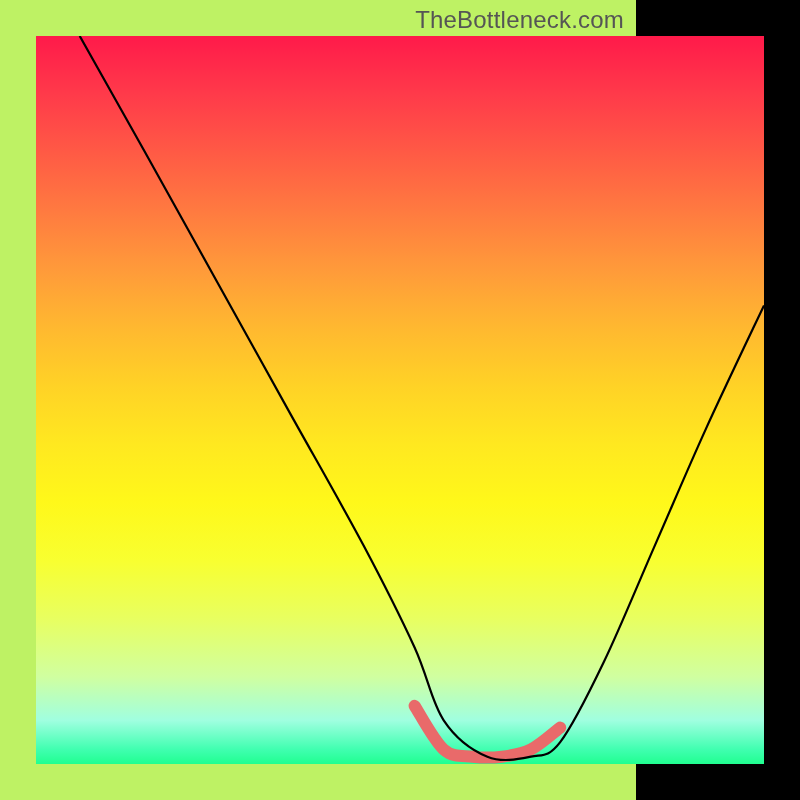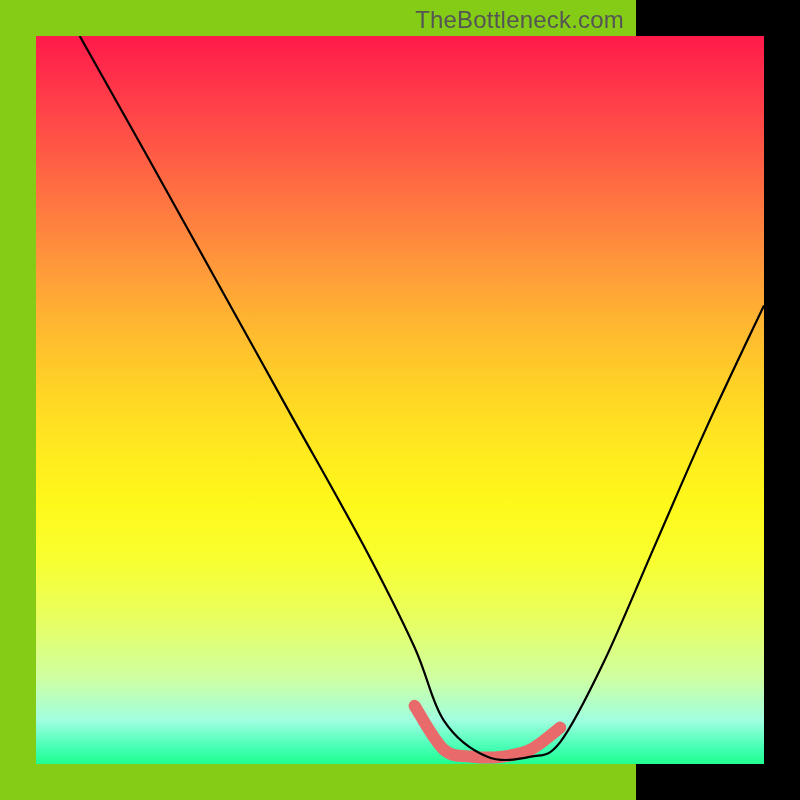--- a/index.html
+++ b/index.html
@@ -1,21 +1,21 @@
 <!DOCTYPE html>
 <html><head>
 <meta charset="utf-8">
 <style>
   * { margin: 0; padding: 0; box-sizing: border-box; }
   html, body { width: 800px; height: 800px; background: #000; overflow: hidden; }
   .container {
     position: relative;
     width: 636px;
     height: 800px;
-    background: #84cc16;
+    background: #bef264;
   }
   .watermark {
     position: absolute;
     top: 6px;
     right: 12px;
     font-family: Arial, Helvetica, sans-serif;
     font-size: 24px;
     font-weight: 500;
     color: #555;
     letter-spacing: 0.2px;

